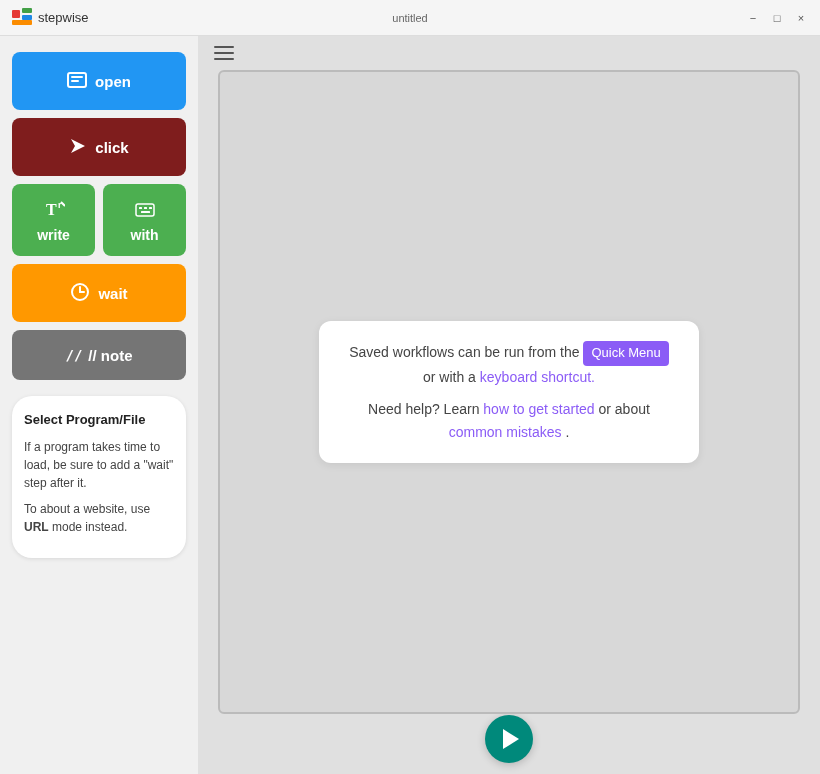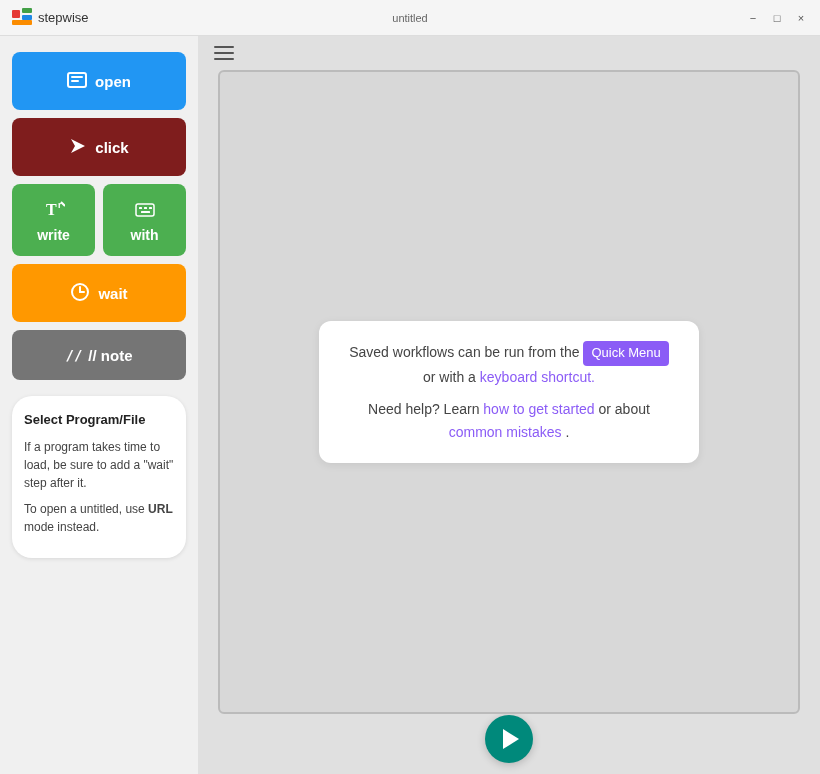--- a/index.html
+++ b/index.html
@@ -369,21 +369,21 @@
 
     <button class="btn-note">
       <span style="font-family:monospace; font-size:14px; font-weight:700; color:white;">//</span>
       <span>// note</span>
     </button>
 
     <div class="tooltip-box">
       <div class="tooltip-title">Select Program/File</div>
       <p>If a program takes time to load, be sure to add a "wait" step after it.</p>
       <p>
-        <span>To open a untitled, use</span>
+        <span>To about a website, use</span>
         <strong>URL</strong>
         <span>mode instead.</span>
       </p>
     </div>
 
   </div>
 
   <div class="content-area">
 
     <div class="content-header">

